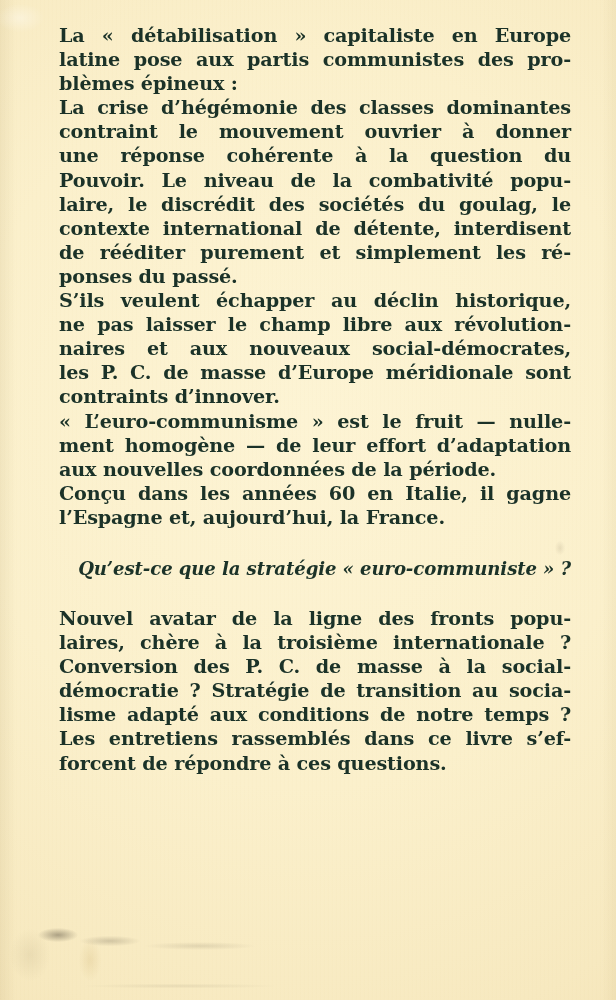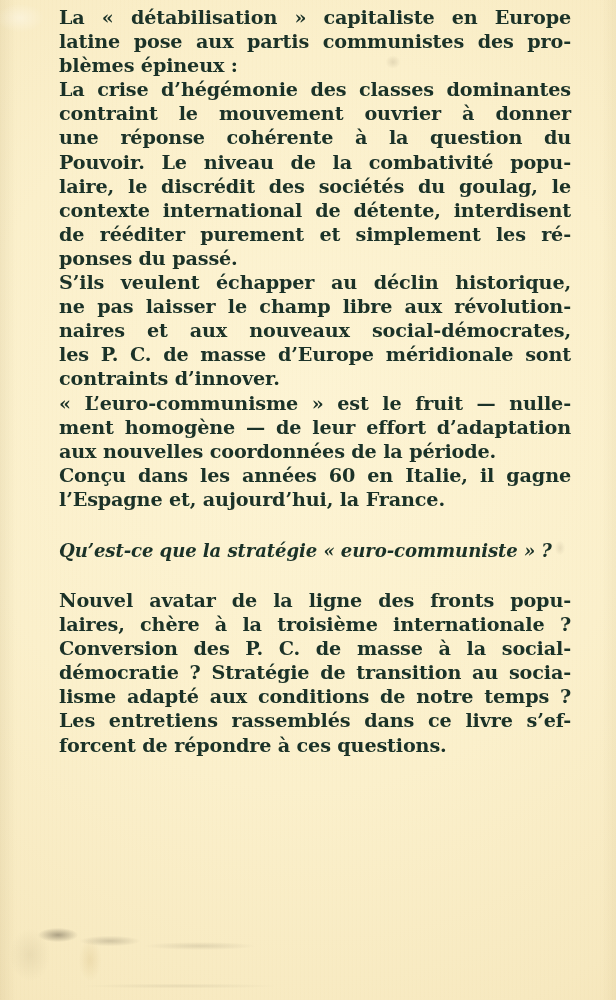--- a/index.html
+++ b/index.html
@@ -52,21 +52,21 @@
       radial-gradient(ellipse 30px 18px at 20px 18px, rgba(255,255,255,0.35) 0%, rgba(255,255,255,0.00) 80%),
       radial-gradient(ellipse 10px 9px at 393px 62px, rgba(110,95,70,0.16) 0%, rgba(110,95,70,0.00) 75%),
       radial-gradient(ellipse 7px 10px at 560px 548px, rgba(110,95,70,0.14) 0%, rgba(110,95,70,0.00) 75%),
       linear-gradient(90deg, rgba(150,125,70,0.10) 0px, rgba(150,125,70,0.00) 16px),
       linear-gradient(270deg, rgba(150,125,70,0.07) 0px, rgba(150,125,70,0.00) 14px);
   }
 
   .blurb {
     position: absolute;
     left: 59px;
-    top: 6px;
+    top: 24px;
     width: 512px;
   }
 
   .para {
     margin: 0;
     color: #1b3228;
     font-family: "DejaVu Serif", "Liberation Serif", serif;
     font-weight: bold;
     font-size: 19.2px;
     line-height: 24.1px;
@@ -90,20 +90,21 @@
     margin: 0;
     padding-top: 28px;
     padding-bottom: 27px;
     color: #1b3228;
     font-family: "DejaVu Serif", "Liberation Serif", serif;
     font-weight: bold;
     font-style: italic;
     font-size: 18.1px;
     line-height: 22px;
     letter-spacing: -0.1px;
+    text-align: right;
   }
 </style>
 </head>
 <body>
 
 <div id="page">
 
   <div class="grain"></div>
 
   <div class="blurb">

